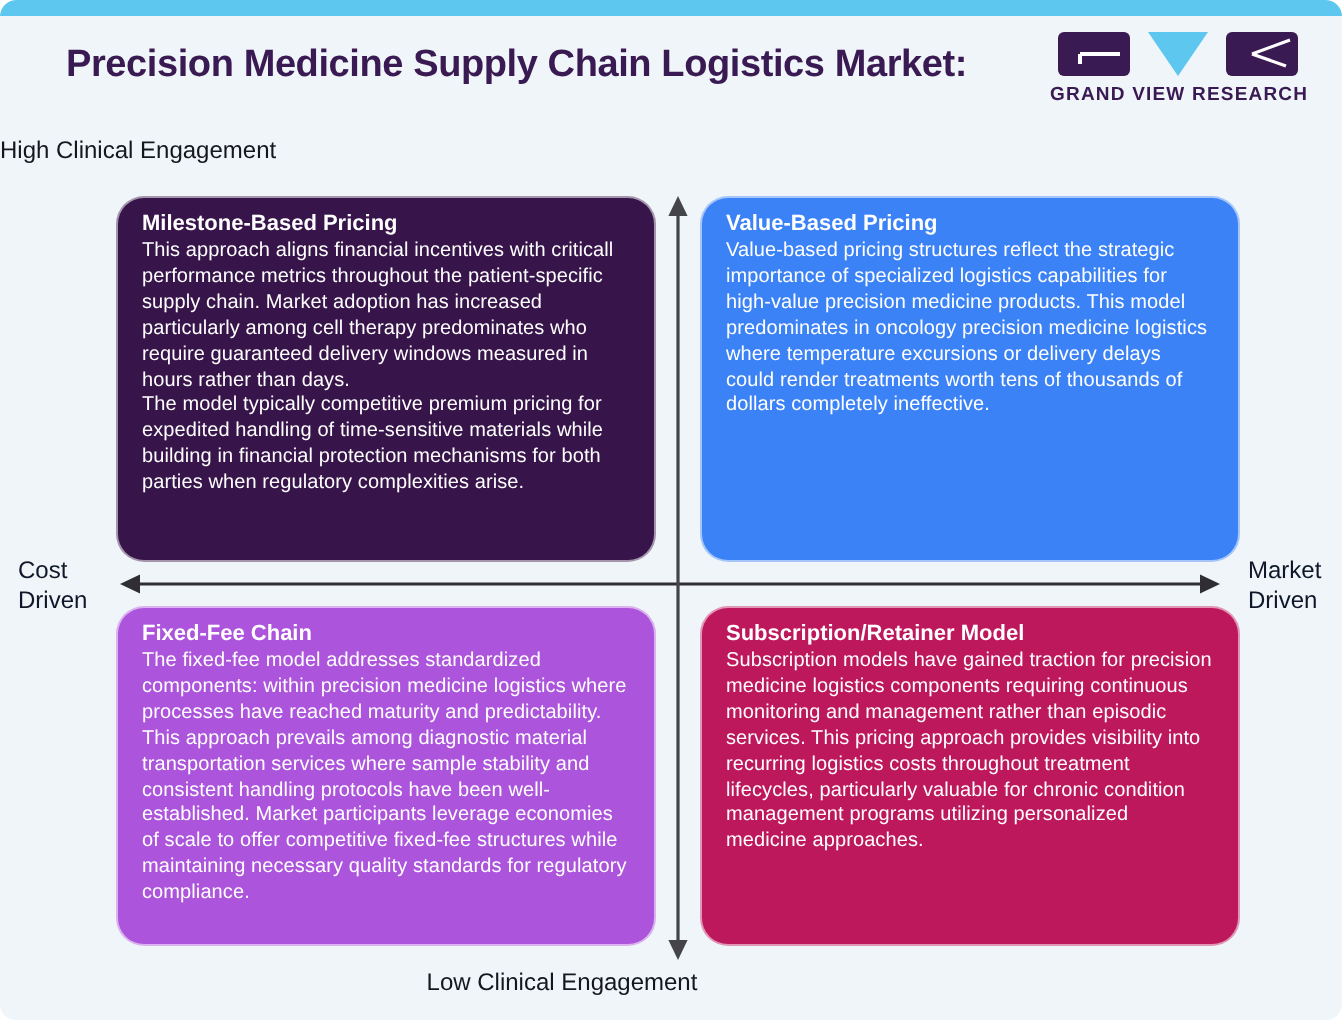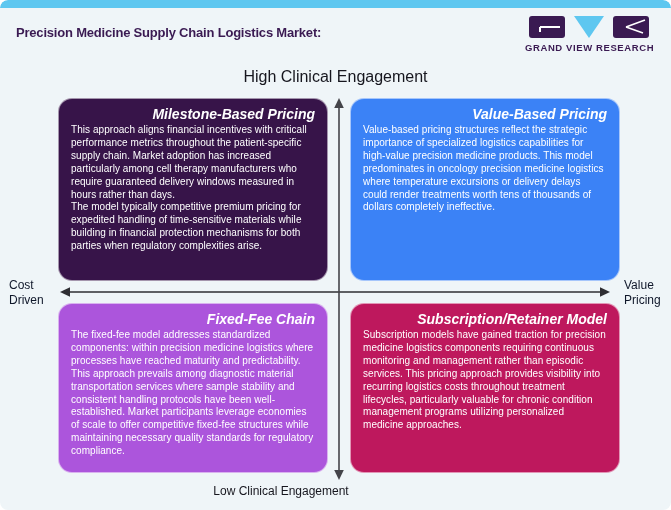--- a/index.html
+++ b/index.html
@@ -1,33 +1,33 @@
 <!DOCTYPE html>
 <html><head>
 <meta charset="utf-8">
 <style>
   html,body{margin:0;padding:0;background:#ffffff;}
   body{width:671px;height:510px;font-family:"Liberation Sans",sans-serif;-webkit-font-smoothing:antialiased;}
   .page{position:relative;width:671px;height:510px;background:#EFF5F8;border-radius:8px;overflow:hidden;}
   .topbar{position:absolute;left:0;top:0;width:671px;height:8px;border-radius:8px 8px 0 0;}
-  .title{position:absolute;left:16px;top:20px;width:480px;font-size:13px;line-height:25px;font-weight:bold;letter-spacing:-0.2px;}
+  .title{position:absolute;left:33px;top:20px;width:480px;font-size:19px;line-height:25px;font-weight:bold;letter-spacing:-0.2px;}
   .logo{position:absolute;right:18px;top:16px;width:128px;text-align:center;margin-left:38px;}
   .logo-marks{display:block;margin:0 auto;}
   .logo-text{margin-top:3px;font-size:9.5px;font-weight:bold;letter-spacing:0.6px;white-space:nowrap;}
-  .axis-top{position:absolute;left:0;top:68px;width:671px;text-align:center;font-size:16px;color:#16161E;}
+  .axis-top{position:absolute;left:0;top:68px;width:671px;font-size:12px;color:#16161E;}
   .axis-bottom{position:absolute;left:0;top:484px;width:562px;text-align:center;font-size:12px;color:#16161E;}
   .axis-side{position:absolute;width:48px;font-size:12px;line-height:15px;color:#0f172a;top:278px;}
   .axis-left{left:9px;}
   .axis-right{left:624px;}
   .quad{position:absolute;width:270px;border-radius:14px;border:1px solid rgba(255,255,255,0.55);box-sizing:border-box;padding:7px 12px 6px 12px;color:#ffffff;overflow:hidden;}
   .q-tl{left:58px;top:98px;height:183px;}
   .q-tr{left:350px;top:98px;height:183px;}
   .q-bl{left:58px;top:303px;height:170px;}
   .q-br{left:350px;top:303px;height:170px;}
-  .quad-title{text-align:right;font-weight:bold;font-size:14px;margin:0 0 2px 0;font-style:italic;}
+  .quad-title{text-align:left;font-weight:bold;font-size:11px;margin:0 0 2px 0;}
   .quad-body{margin:0;font-size:10px;line-height:12.9px;letter-spacing:0.05px;}
   .arrows{position:absolute;left:0;top:0;width:671px;height:510px;pointer-events:none;}
 </style>
 </head>
 <body>
 
 <div class="page" style="background-color: rgb(239, 245, 248);">
 
   <div class="topbar" style="background-color: rgb(94, 199, 240);"></div>
 
@@ -43,21 +43,21 @@
       <rect x="84" y="0" width="36" height="22" rx="3" style="fill: rgb(58, 26, 82);"></rect>
       <path d="M116 4 L97 11 M97 11 L114 17" stroke="#ffffff" stroke-width="1.6" fill="none"></path>
     </svg>
     <div class="logo-text" style="color: rgb(58, 26, 82);">GRAND VIEW RESEARCH</div>
   </div>
 
   <div class="axis-top">High Clinical Engagement</div>
 
   <div class="quad q-tl" style="background-color: rgb(55, 20, 73);">
     <div class="quad-title">Milestone-Based Pricing</div>
-    <p class="quad-body">This approach aligns financial incentives with criticall performance metrics throughout the patient-specific supply chain. Market adoption has increased particularly among cell therapy manufacturers who require guaranteed delivery windows measured in hours rather than days.</p>
+    <p class="quad-body">This approach aligns financial incentives with criticall performance metrics throughout the patient-specific supply chain. Market adoption has increased particularly among cell therapy predominates who require guaranteed delivery windows measured in hours rather than days.</p>
     <p class="quad-body">The model typically competitive premium pricing for expedited handling of time-sensitive materials while building in financial protection mechanisms for both parties when regulatory complexities arise.</p>
   </div>
 
   <div class="quad q-tr" style="background-color: #3b82f6;">
     <div class="quad-title">Value-Based Pricing</div>
     <p class="quad-body">Value-based pricing structures reflect the strategic importance of specialized logistics capabilities for high-value precision medicine products. This model predominates in oncology precision medicine logistics where temperature excursions or delivery delays could render treatments worth tens of thousands of dollars completely ineffective.</p>
   </div>
 
   <div class="quad q-bl" style="background-color: rgb(172, 85, 220);">
     <div class="quad-title">Fixed-Fee Chain</div>
@@ -76,17 +76,17 @@
       <polygon points="610,292 600,287.2 600,296.8" stroke="none"></polygon>
     </g>
     <g stroke="#44444A" fill="#44444A">
       <line x1="339" y1="106" x2="339" y2="472" stroke-width="1.6"></line>
       <polygon points="339,98 334.2,108 343.8,108" stroke="none"></polygon>
       <polygon points="339,480 334.2,470 343.8,470" stroke="none"></polygon>
     </g>
   </svg>
 
   <div class="axis-side axis-left">Cost Driven</div>
-  <div class="axis-side axis-right">Value Pricing</div>
+  <div class="axis-side axis-right">Market Driven</div>
 
   <div class="axis-bottom">Low Clinical Engagement</div>
 
 </div>
 
 </body></html>

